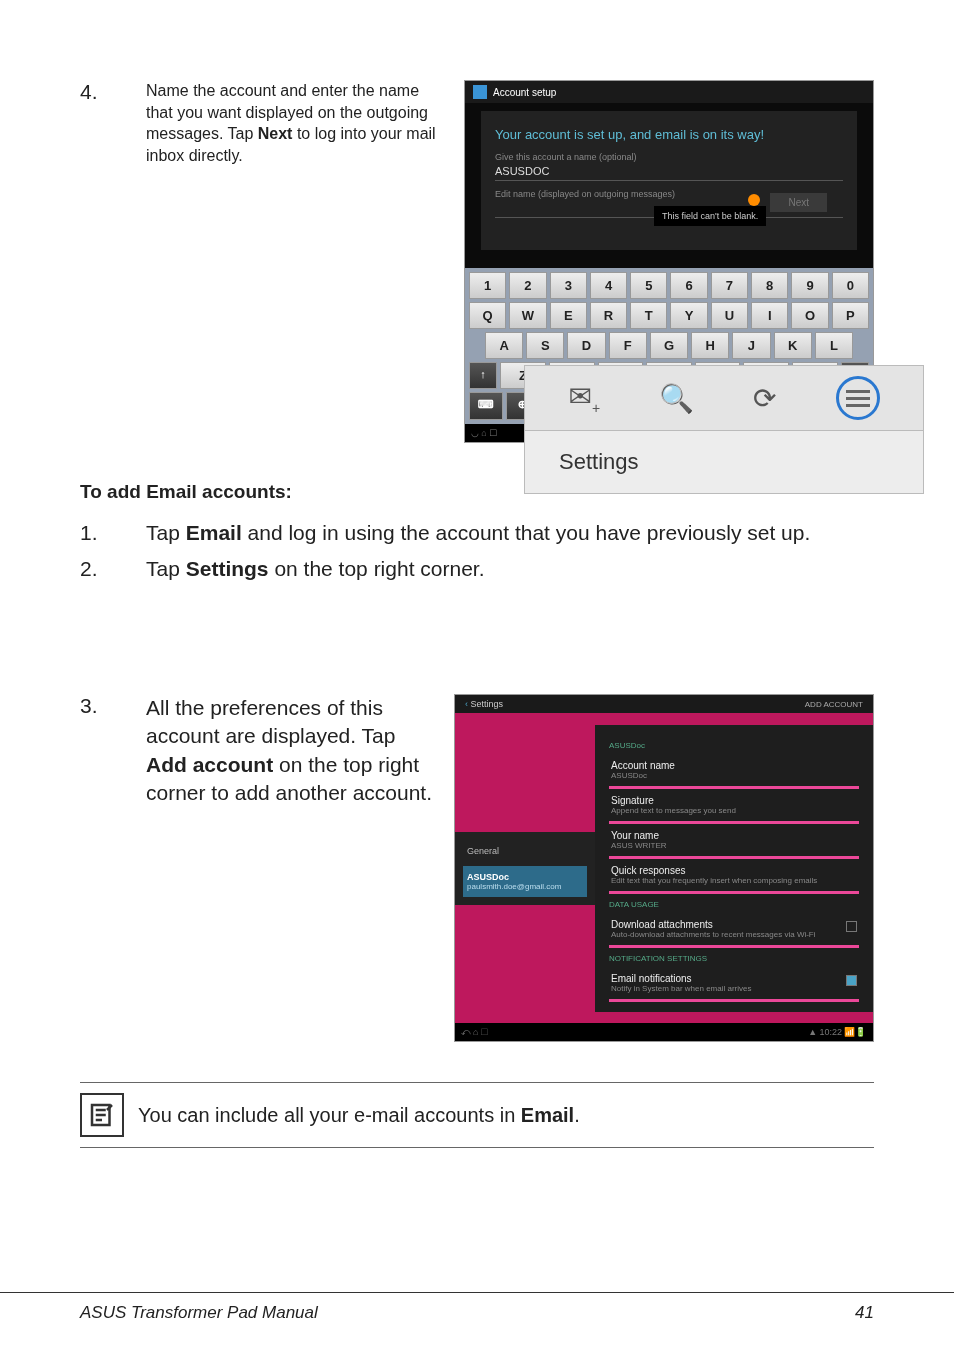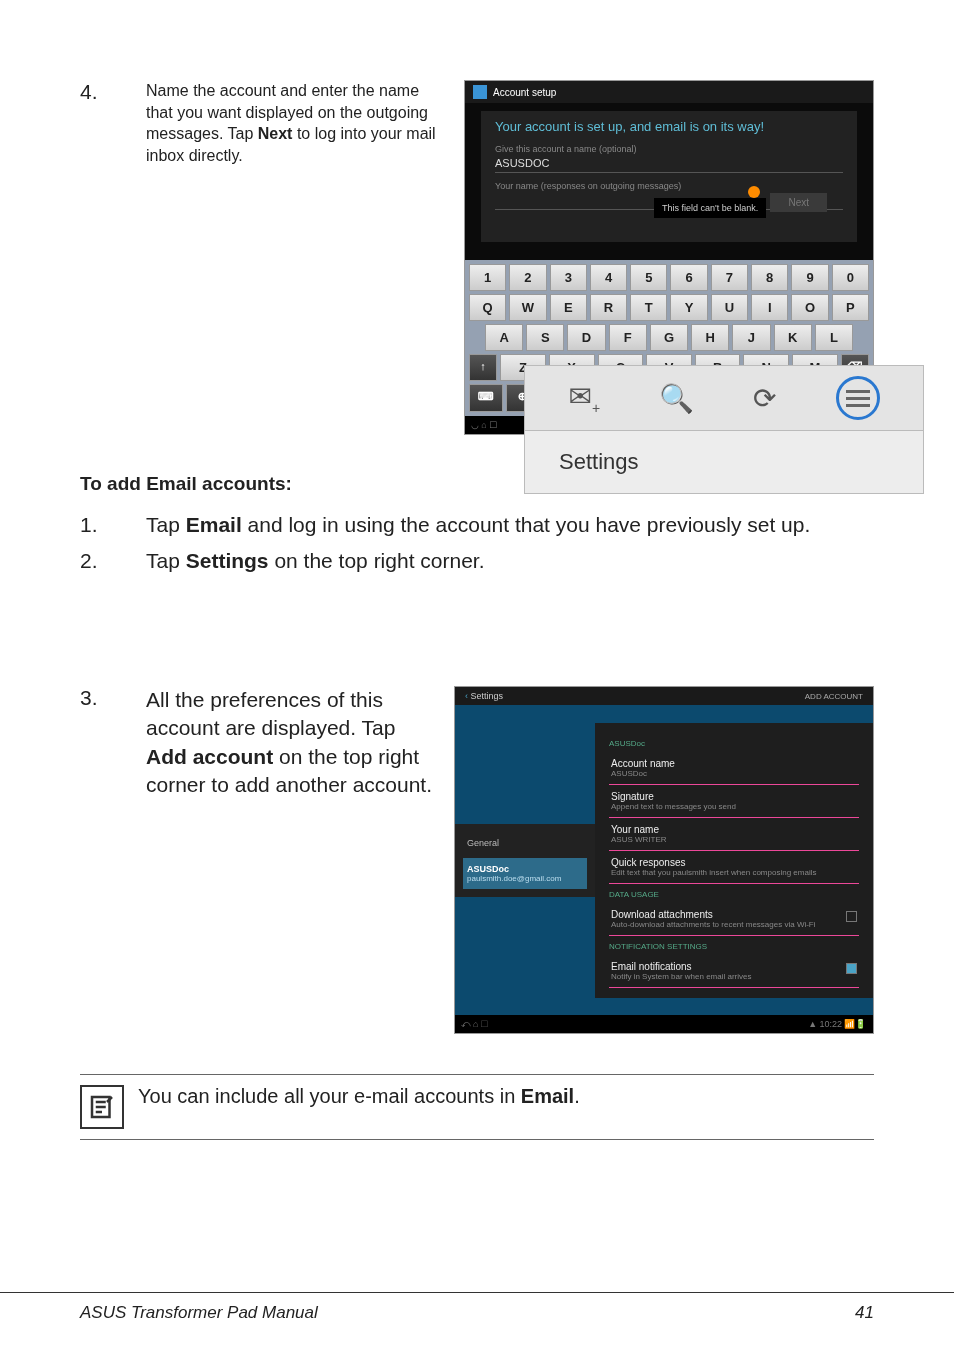--- a/index.html
+++ b/index.html
@@ -9,21 +9,21 @@
 
   
   .step4 { display: flex; gap: 18px; align-items: flex-start; }
   .step4 .num { font-size: 21px; min-width: 48px; }
   .step4 .text { font-size: 16px; line-height: 1.35; max-width: 300px; }
   .step4 .text b { font-weight: 700; }
 
   .shot1 { width: 520px; border: 1px solid #999; background:#0b0b0b; position: relative; font-size: 10px; color:#fff; }
   .shot1 .title { padding: 4px 8px; background: #1a1a1a; display:flex; align-items:center; gap:6px; }
   .shot1 .title .iconbox { width:14px;height:14px;background:#3a94d6;display:inline-block;}
-  .shot1 .panel { background:#222; margin:8px 16px 18px 16px; padding:8px 14px 24px 14px; position:relative;}
+  .shot1 .panel { background:#222; margin:8px 16px 18px 16px; padding:16px 14px 24px 14px; position:relative;}
   .shot1 .panel .head { color:#5fbdd6; font-size:13px; margin-bottom:10px;}
   .shot1 .panel .lbl { color:#888; font-size:9px;}
   .shot1 .panel .in { border-bottom:1px solid #555; padding:3px 0; color:#ddd; font-size:11px; margin-bottom:8px;}
   .shot1 .panel .tip { position:absolute; left:46%; bottom:24px; background:#000; color:#ccc; padding:5px 8px; font-size:9px;}
   .shot1 .panel .tip::before { content:""; position:absolute; right:6px; top:-12px; width:12px;height:12px;border-radius:50%;background:#ff8c00;}
   .shot1 .nextbtn { position:absolute; right:30px; top:82px; background:#3a3a3a; color:#777; padding:4px 18px; font-size:10px;}
 
   .kbd { display:flex; flex-direction:column; gap:3px; padding:4px; background:#95a1b2;}
   .krow { display:flex; gap:3px; }
   .key { flex:1; background:linear-gradient(#eee,#ccc); color:#222; font-weight:700; font-size:13px; text-align:center; padding:5px 0; border:1px solid #999;}
@@ -43,39 +43,39 @@
   .strip .icon { font-size:28px; color:#555; }
   .strip .menu { width:44px;height:44px;border:3px solid #2a78d0;border-radius:50%;display:flex;flex-direction:column;justify-content:center;align-items:center;gap:4px;}
   .strip .menu span{width:24px;height:3px;background:#666;}
   .strip2 { background:#ededed; padding:18px 34px; font-size:22px; color:#333; border:1px solid #bbb; border-top:none;}
 
   
   .step3 { display:flex; gap:18px; align-items:flex-start; margin-top:110px;}
   .step3 .num { font-size: 21px; min-width:48px;}
   .step3 .text { font-size: 21px; line-height: 1.35; max-width:290px;}
 
-  .shot3 { width:520px; border:1px solid #999; background:#0c4a6e; font-size:9px; color:#ccc;}
+  .shot3 { width:520px; border:1px solid #999; background:#be185d; font-size:9px; color:#ccc;}
   .shot3 .top { background:#1a1a1a; display:flex; justify-content:space-between; align-items:center; padding:4px 10px;}
   .shot3 .body { display:flex; min-height:310px;align-items:center;}
   .shot3 .side { width:140px; background:#222; padding:8px;}
   .shot3 .side .gen { padding:6px 4px; color:#bbb;}
   .shot3 .side .sel { background:#2d6b8a; padding:6px 4px; margin-top:4px;}
   .shot3 .side .sel .n{ color:#fff; font-weight:600;}
   .shot3 .side .sel .e{ color:#bde; font-size:8px;}
   .shot3 .main { flex:1; background:#1e1e1e; padding:10px 14px;}
   .shot3 .grp { color:#5a8; font-size:8px; margin:6px 0 4px 0;}
-  .shot3 .item { padding:6px 2px; border-bottom:1px solid #ec4899;}
+  .shot3 .item { padding:6px 2px; border-bottom:3px solid #ec4899;}
   .shot3 .item .t{ color:#eee; font-size:10px;}
   .shot3 .item .s{ color:#888; font-size:8px;}
   .shot3 .item .chk{ float:right; width:11px;height:11px;border:1px solid #777; margin-top:2px;}
   .shot3 .item .chk.on{ background:#4aa3c6;}
   .shot3 .sys { background:#000; height:18px; display:flex; justify-content:space-between; align-items:center; padding:0 6px; color:#777; font-size:9px;}
 
   
-  .note { border-top:1px solid #666; border-bottom:1px solid #666; display:flex; align-items:flex-start; gap:14px; padding:10px 0; margin-top:40px; font-size:20px;}
+  .note { border-top:1px solid #666; border-bottom:1px solid #666; display:flex; align-items:center; gap:14px; padding:10px 0; margin-top:40px; font-size:20px;}
   .note .icon { width:44px;height:44px;border:2px solid #333;display:flex;align-items:center;justify-content:center;}
   .note .icon svg{width:30px;height:30px;}
 
   
   .footer { position:absolute; bottom:34px; left:0; right:0; border-top:1px solid #333; padding:10px 80px 0 80px; display:flex; justify-content:space-between; font-size:17px; color:#222;font-style:italic;}
 </style>
 </head>
 <body>
 
 <div class="page">
@@ -88,21 +88,21 @@
 
     <div class="shot1">
       <div class="title">
           <span class="iconbox"></span>
           <span>Account setup</span>
         </div>
       <div class="panel">
         <div class="head">Your account is set up, and email is on its way!</div>
         <div class="lbl">Give this account a name (optional)</div>
         <div class="in">ASUSDOC</div>
-        <div class="lbl">Your name (responses on outgoing messages)</div>
+        <div class="lbl">Edit name (displayed on outgoing messages)</div>
         <div class="in">&nbsp;</div>
         <div class="tip">This field can't be blank.</div>
         <div class="nextbtn">Next</div>
       </div>
       <div class="kbd">
         <div class="krow">
           <div class="key">1</div>
           <div class="key">2</div>
           <div class="key">3</div>
           <div class="key">4</div>
@@ -217,21 +217,21 @@
           <div class="item">
               <div class="t">Signature</div>
               <div class="s">Append text to messages you send</div>
             </div>
           <div class="item">
               <div class="t">Your name</div>
               <div class="s">ASUS WRITER</div>
             </div>
           <div class="item">
               <div class="t">Quick responses</div>
-              <div class="s">Edit text that you paulsmith insert when composing emails</div>
+              <div class="s">Edit text that you frequently insert when composing emails</div>
             </div>
           <div class="grp">DATA USAGE</div>
           <div class="item">
               <span class="chk"></span>
               <div class="t">Download attachments</div>
               <div class="s">Auto-download attachments to recent messages via Wi-Fi</div>
             </div>
           <div class="grp">NOTIFICATION SETTINGS</div>
           <div class="item">
               <span class="chk on"></span>

